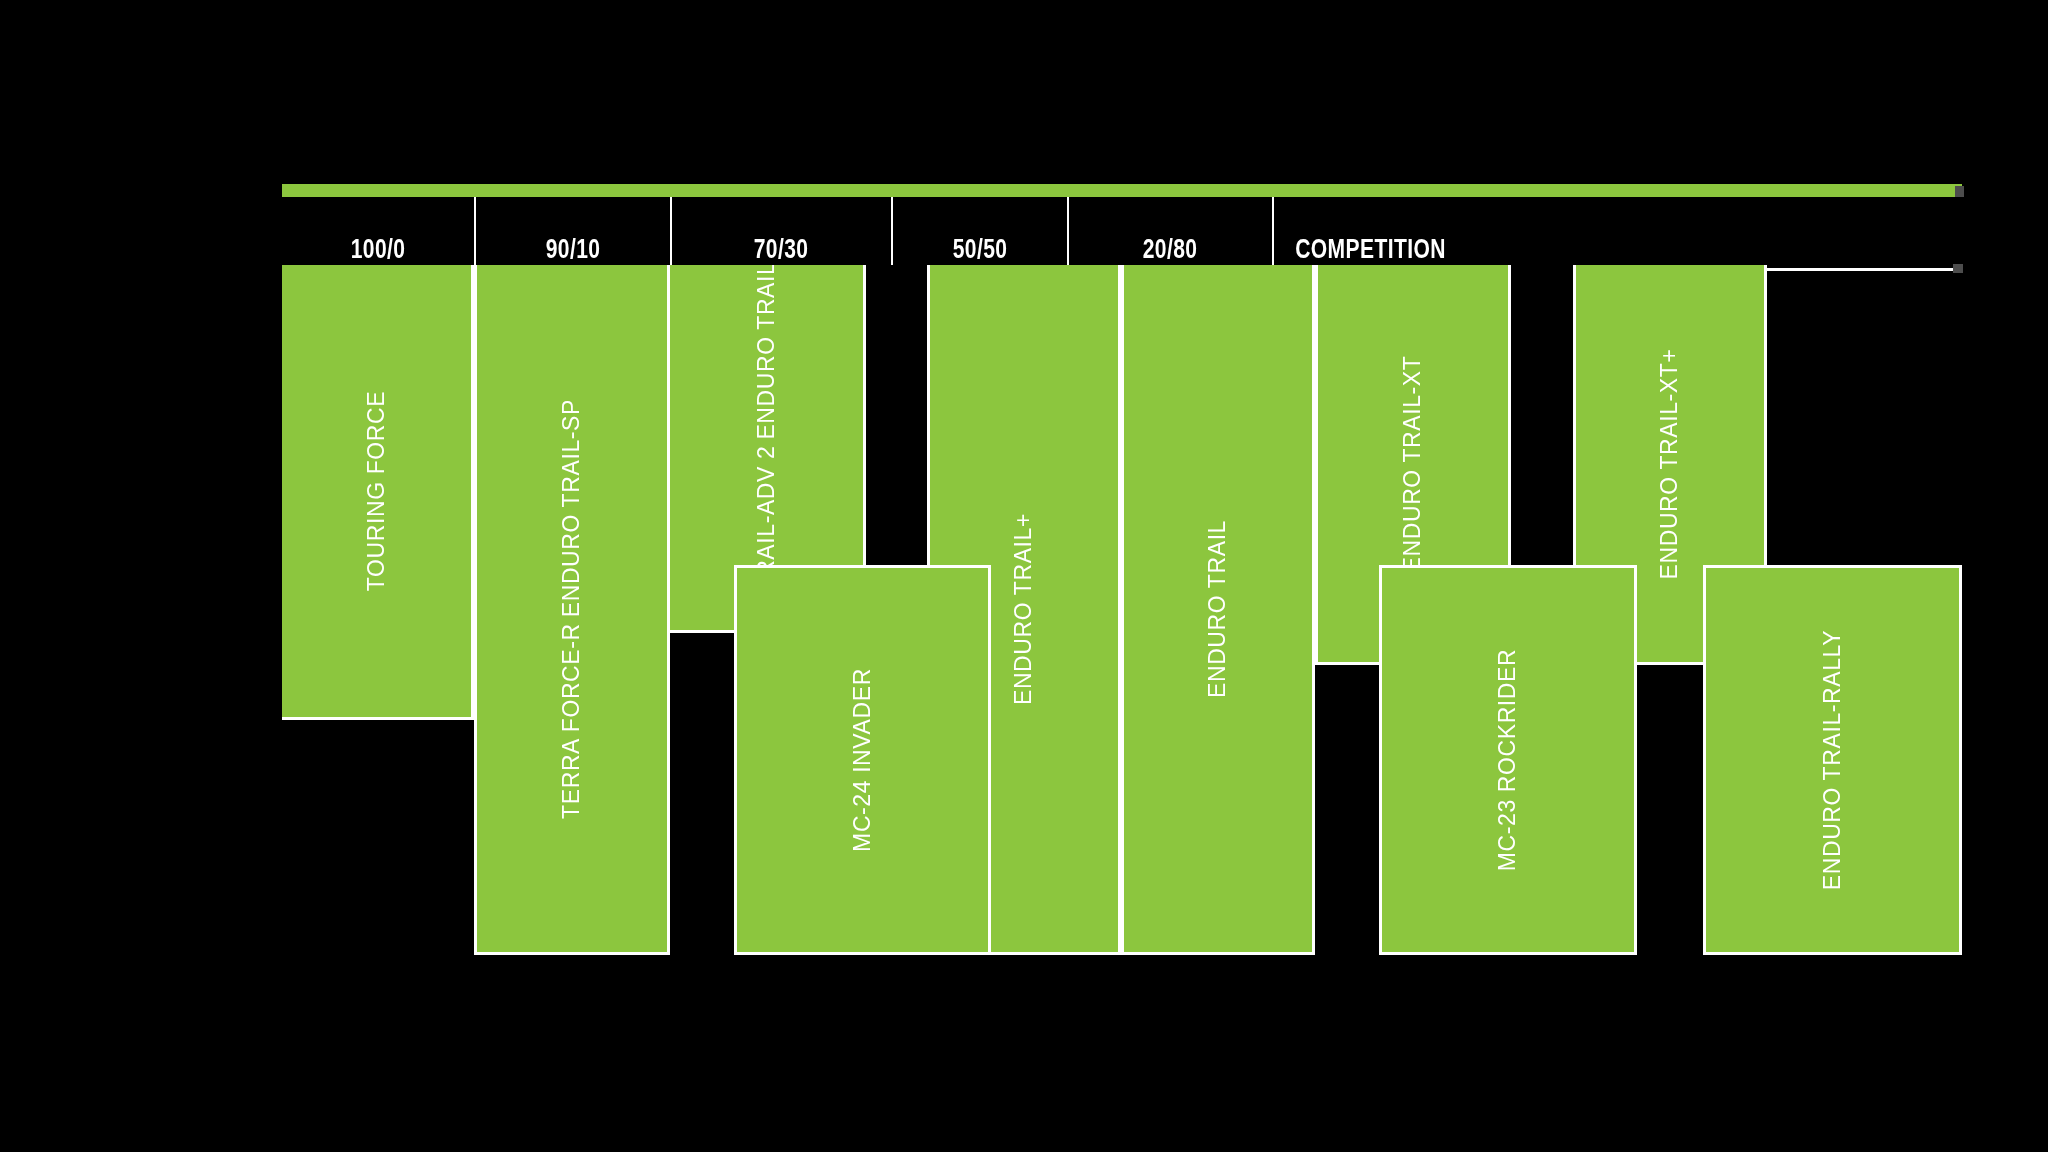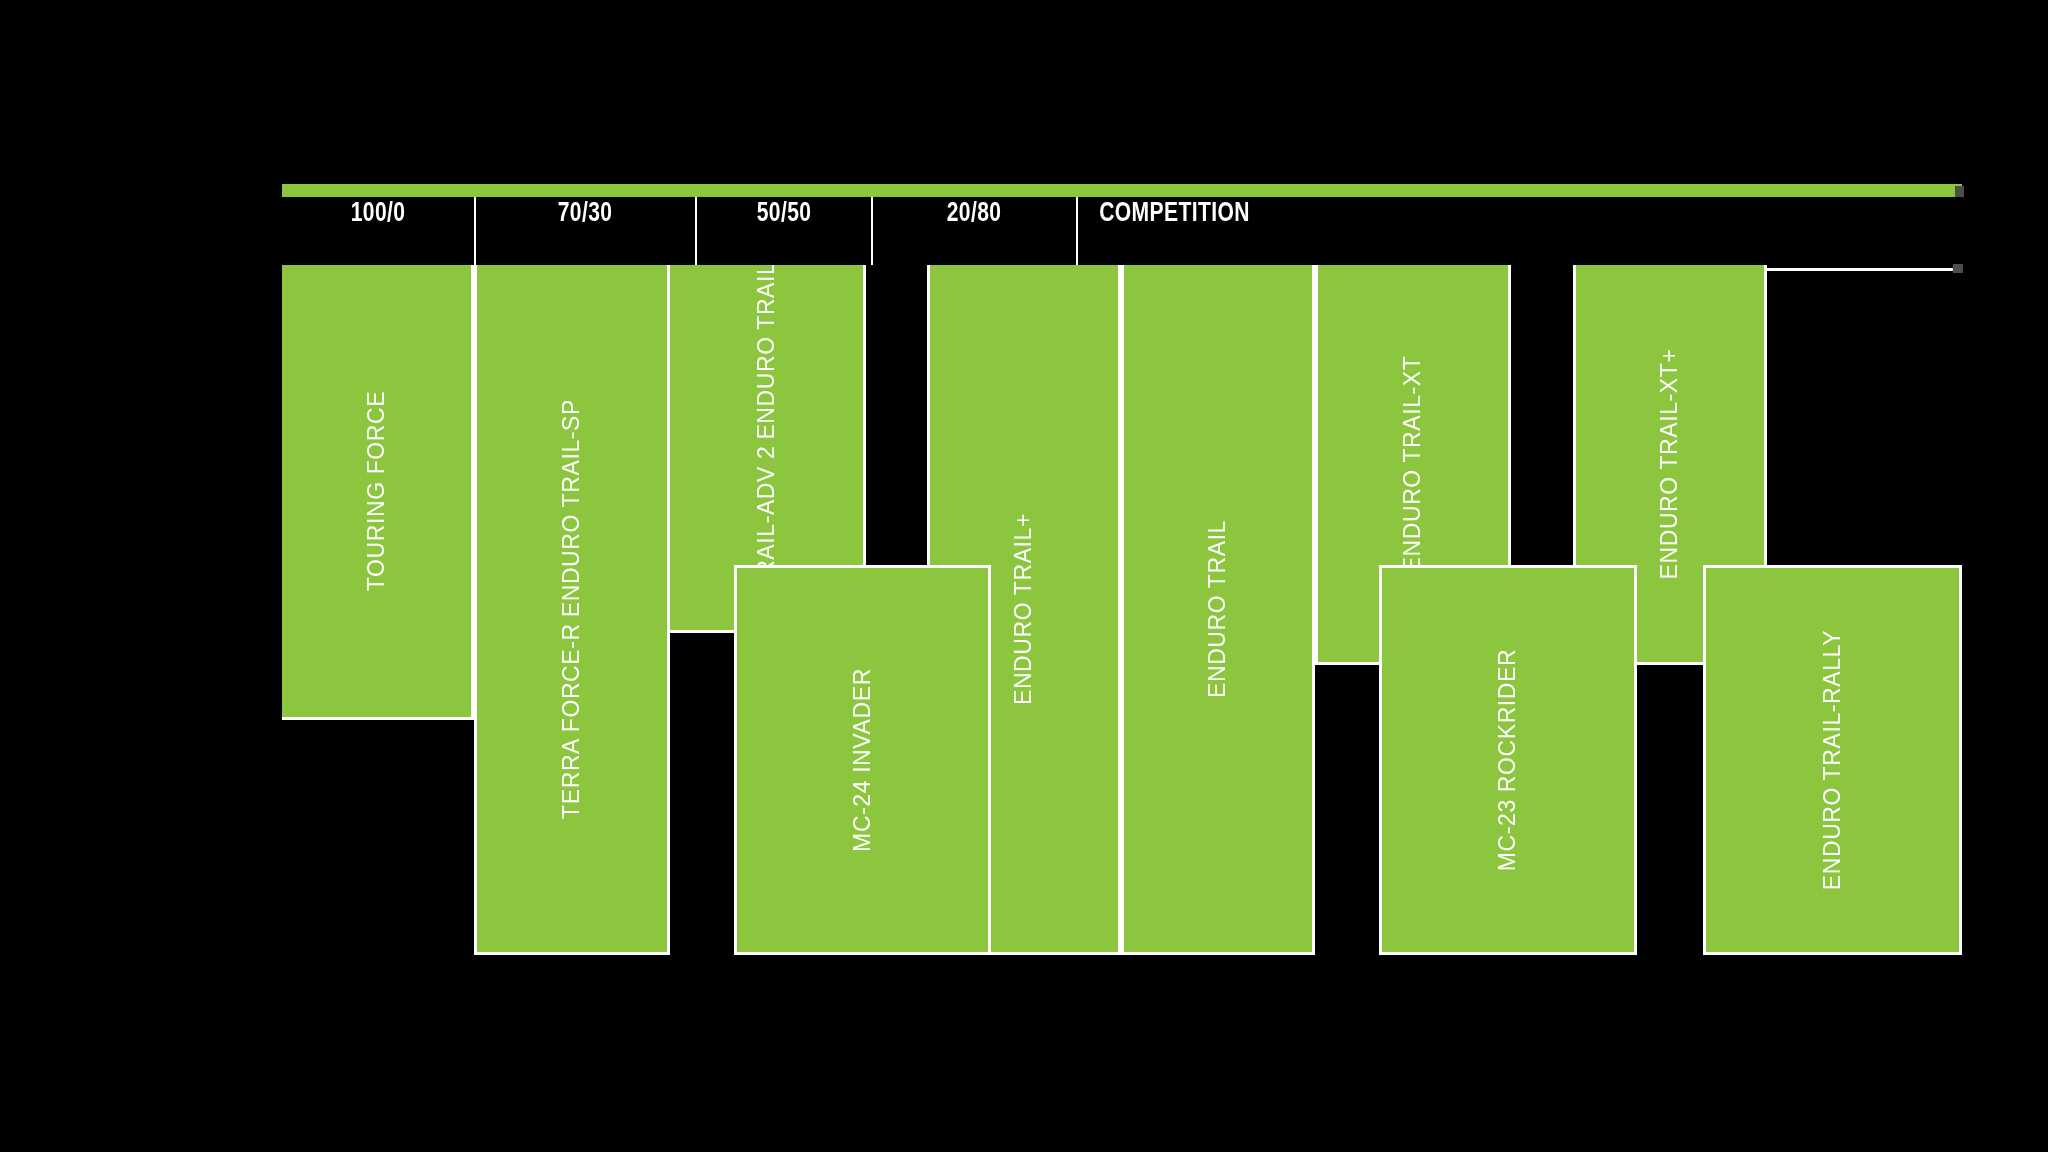--- a/index.html
+++ b/index.html
@@ -61,21 +61,21 @@
   .header-row {
     position: absolute;
     left: 282px;
     top: 197px;
     height: 68px;
     display: flex;
   }
   .header-cell {
     position: relative;
     display: flex;
-    align-items: flex-start;
+    align-items: flex-end;
     justify-content: center;
     height: 68px;
     box-sizing: border-box;
     border-left: 2px solid #ffffff;
     color: #ffffff;
     font-family: "Liberation Sans Narrow", "Liberation Sans", sans-serif;
     font-weight: 700;
     font-size: 27px;
     letter-spacing: 0.5px;
     transform-origin: center;
@@ -137,20 +137,23 @@
 
   <div class="accent-bar"></div>
   <div class="accent-cap right"></div>
   <div class="rule-line"></div>
   <div class="rule-mark"></div>
 
   <div class="header-row">
     <div class="header-cell" style="width:192px">
       <span>100/0</span>
     </div>
+    <div class="header-cell" style="width:196px">
+      <span>90/10</span>
+    </div>
     <div class="header-cell" style="width:221px">
       <span>70/30</span>
     </div>
     <div class="header-cell" style="width:176px">
       <span>50/50</span>
     </div>
     <div class="header-cell" style="width:205px">
       <span>20/80</span>
     </div>
     <div class="header-cell" style="width:195px">

